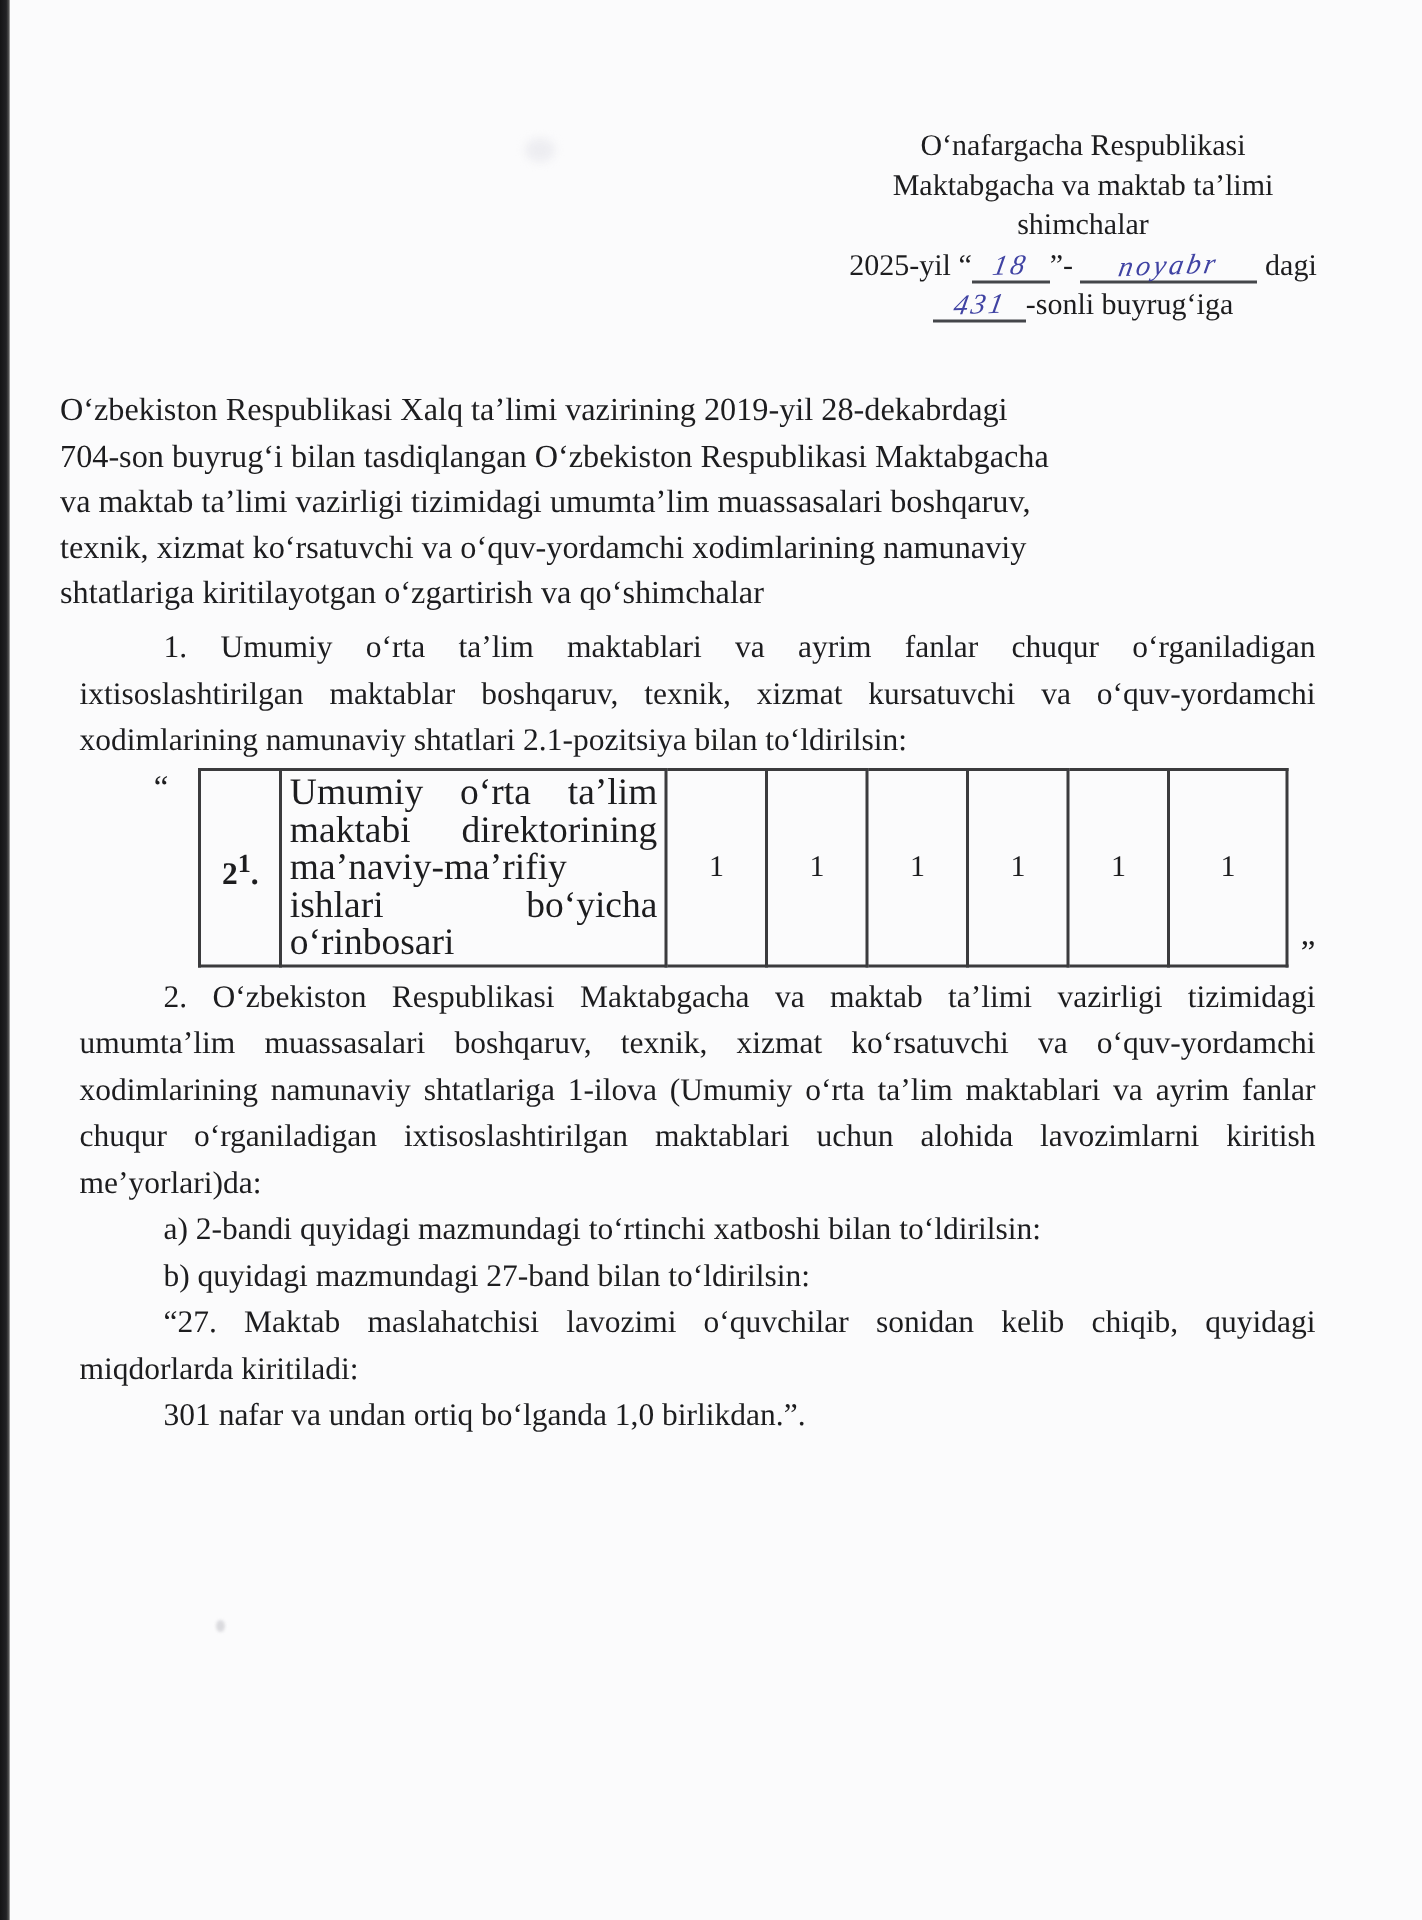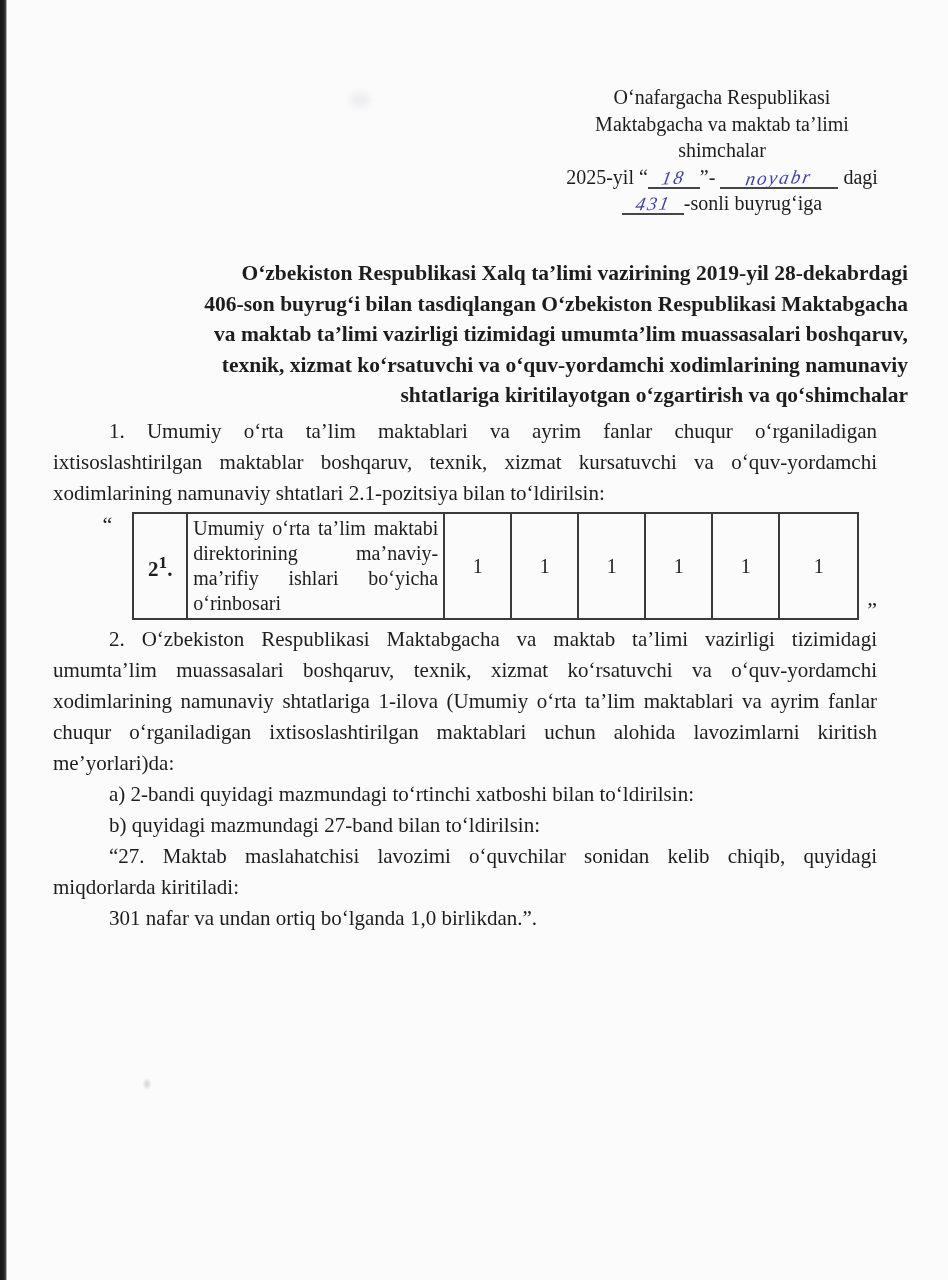--- a/index.html
+++ b/index.html
@@ -28,36 +28,36 @@
   .blank.day{min-width:52px;}
   .blank.month{min-width:118px;}
   .blank.orderno{min-width:62px;}
   .ink{
     color:#4043a3;font-style:italic;font-size:19px;letter-spacing:2px;
     display:inline-block;transform:skewX(-12deg) rotate(-2deg);
   }
 
   .doc-title{
     position:absolute;top:258px;left:40px;width:868px;
-    text-align:right;font-weight:700;font-size:21.5px;line-height:30.5px;
+    text-align:left;font-weight:400;font-size:21.5px;line-height:30.5px;
   }
 
   .content{
     position:absolute;top:416px;left:53px;width:824px;
     font-size:21px;line-height:31px;text-align:justify;
   }
   .content p{margin:0;text-indent:56px;}
 
   .table-wrap{display:flex;align-items:stretch;margin:3px 0 4px 0;}
   .oq{width:178px;text-align:right;padding-right:20px;font-size:22px;line-height:22px;padding-top:2px;}
   .cq{align-self:flex-end;padding-left:8px;font-size:22px;line-height:20px;}
   table.stafftbl{border-collapse:collapse;table-layout:fixed;width:624px;}
   table.stafftbl td{border:2px solid #3b3b3d;padding:2px 5px;}
   td.rownum{width:42px;text-align:center;vertical-align:middle;font-size:21px;text-indent:0;font-weight:bold;}
-  td.desc{width:245px;font-size:20px;line-height:25px;text-align:justify;padding:3px 8px;vertical-align:middle;}
+  td.desc{width:245px;font-size:25px;line-height:25px;text-align:justify;padding:3px 8px;vertical-align:middle;}
   td.val{width:55px;text-align:center;vertical-align:middle;font-size:20px;}
   td.val.last{width:67px;}
 </style>
 </head>
 <body>
 
 <div>
 
   <div class="scan-edge"></div>
   <div class="smudge s1"></div>
@@ -66,21 +66,21 @@
   <div class="header-block">
     <div>O‘nafargacha Respublikasi</div>
     <div>Maktabgacha va maktab ta’limi</div>
     <div>shimchalar</div>
     <div><span>2025-yil “</span><span class="blank day"><span class="ink">18</span></span><span>”- </span><span class="blank month"><span class="ink">noyabr</span></span> <span>dagi</span></div>
     <div><span class="blank orderno"><span class="ink">431</span></span><span>-sonli buyrug‘iga</span></div>
   </div>
 
   <div class="doc-title">
     <div>O‘zbekiston Respublikasi Xalq ta’limi vazirining 2019-yil 28-dekabrdagi</div>
-    <div>406-son buyrug‘i bilan tasdiqlangan O‘zbekiston Respublikasi Maktabgacha</div>
+    <div>704-son buyrug‘i bilan tasdiqlangan O‘zbekiston Respublikasi Maktabgacha</div>
     <div>va maktab ta’limi vazirligi tizimidagi umumta’lim muassasalari boshqaruv,</div>
     <div>texnik, xizmat ko‘rsatuvchi va o‘quv-yordamchi xodimlarining namunaviy</div>
     <div>shtatlariga kiritilayotgan o‘zgartirish va qo‘shimchalar</div>
   </div>
 
   <div class="content">
 
     <p>1. Umumiy o‘rta ta’lim maktablari va ayrim fanlar chuqur o‘rganiladigan ixtisoslashtirilgan maktablar boshqaruv, texnik, xizmat kursatuvchi va o‘quv-yordamchi xodimlarining namunaviy shtatlari 2.1-pozitsiya bilan to‘ldirilsin:</p>
 
     <div class="table-wrap">

